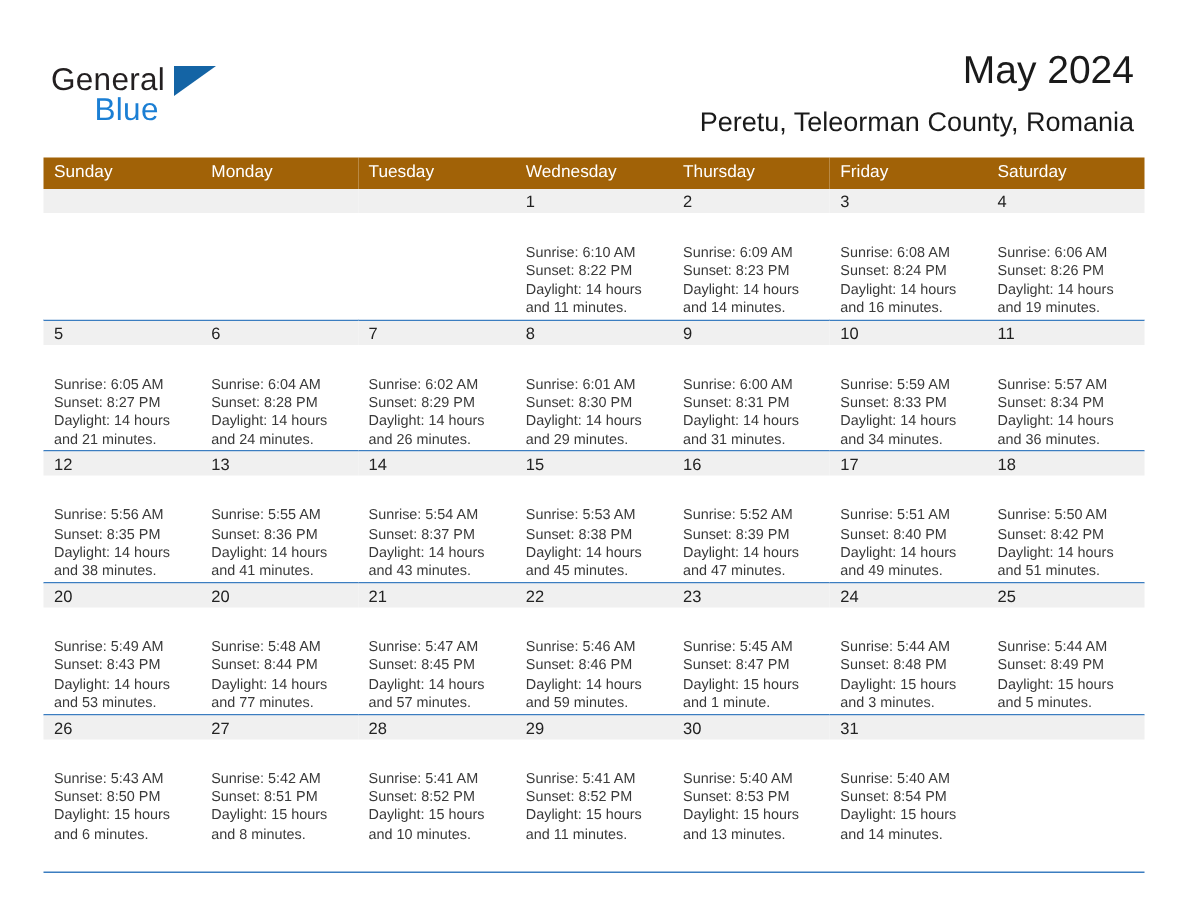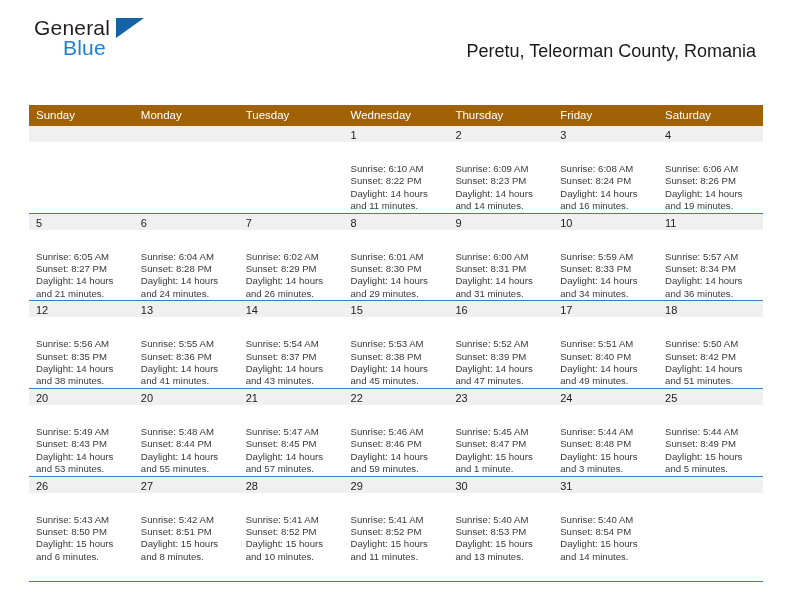--- a/index.html
+++ b/index.html
@@ -24,21 +24,21 @@
   
   .header {
     position: absolute;
     left: 0; top: 0;
     width: 792px;
     height: 100px;
   }
   .logo {
     position: absolute;
     left: 34px;
-    top: 16px;
+    top: 42px;
     width: 180px;
     height: 46px;
     text-decoration: underline;
   }
   .logo-general {
     position: absolute;
     left: 0; top: 0;
     font-size: 21px;
     letter-spacing: 0.2px;
     color: #231f20;
@@ -152,20 +152,21 @@
 
   <div class="header">
 
     <div class="logo">
       <span class="logo-general">General</span>
       <span class="logo-triangle"></span>
       <span class="logo-blue">Blue</span>
     </div>
 
     <div class="title-block">
+      <div class="cal-title">May 2024</div>
       <div class="cal-subtitle">Peretu, Teleorman County, Romania</div>
     </div>
 
   </div>
 
   <table class="calendar">
     <thead>
       <tr>
         <th>Sunday</th>
         <th>Monday</th>
@@ -363,21 +364,21 @@
               <div>Daylight: 14 hours</div>
               <div>and 53 minutes.</div>
             </div>
           </td>
           <td class="daycell">
             <div class="daynum-band">20</div>
             <div class="cellbody">
               <div>Sunrise: 5:48 AM</div>
               <div>Sunset: 8:44 PM</div>
               <div>Daylight: 14 hours</div>
-              <div>and 55 minutes.</div>
+              <div>and 77 minutes.</div>
             </div>
           </td>
           <td class="daycell">
             <div class="daynum-band">21</div>
             <div class="cellbody">
               <div>Sunrise: 5:47 AM</div>
               <div>Sunset: 8:45 PM</div>
               <div>Daylight: 14 hours</div>
               <div>and 57 minutes.</div>
             </div>

